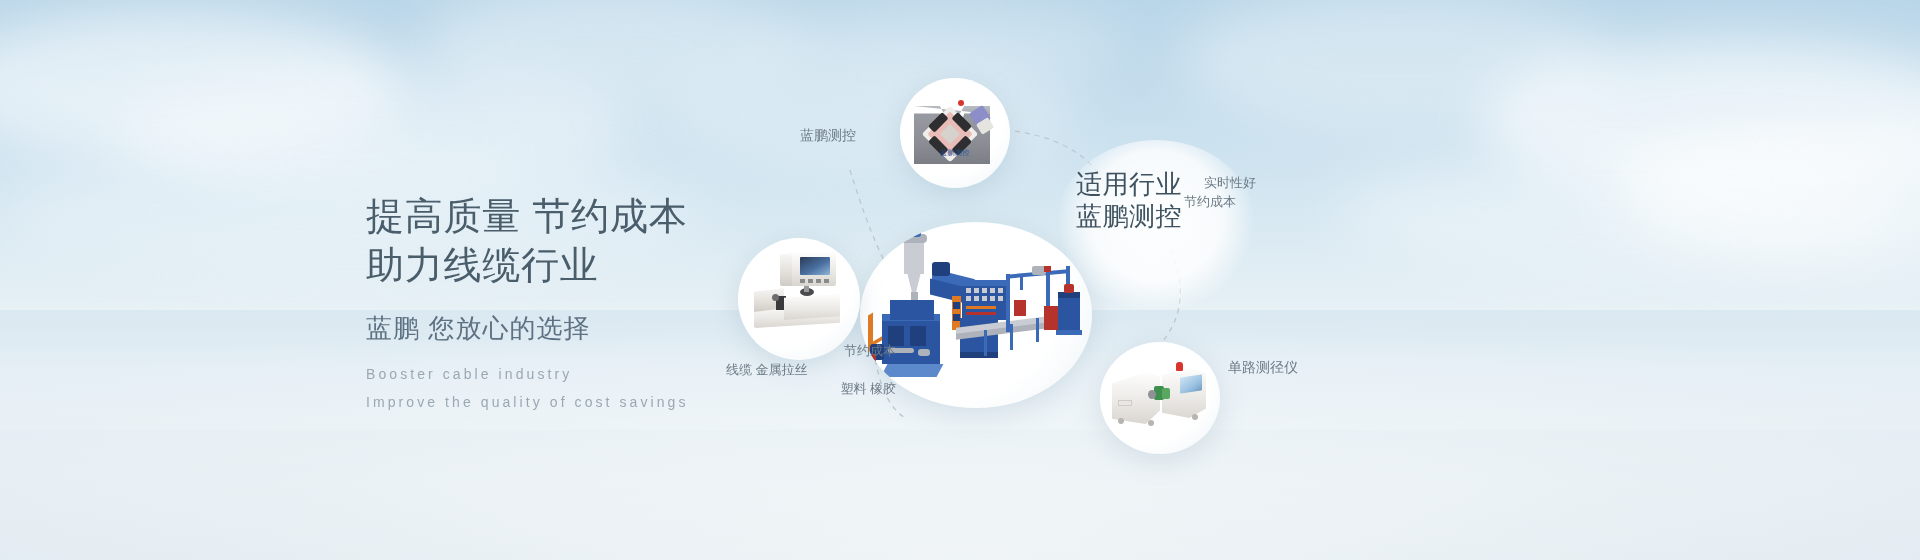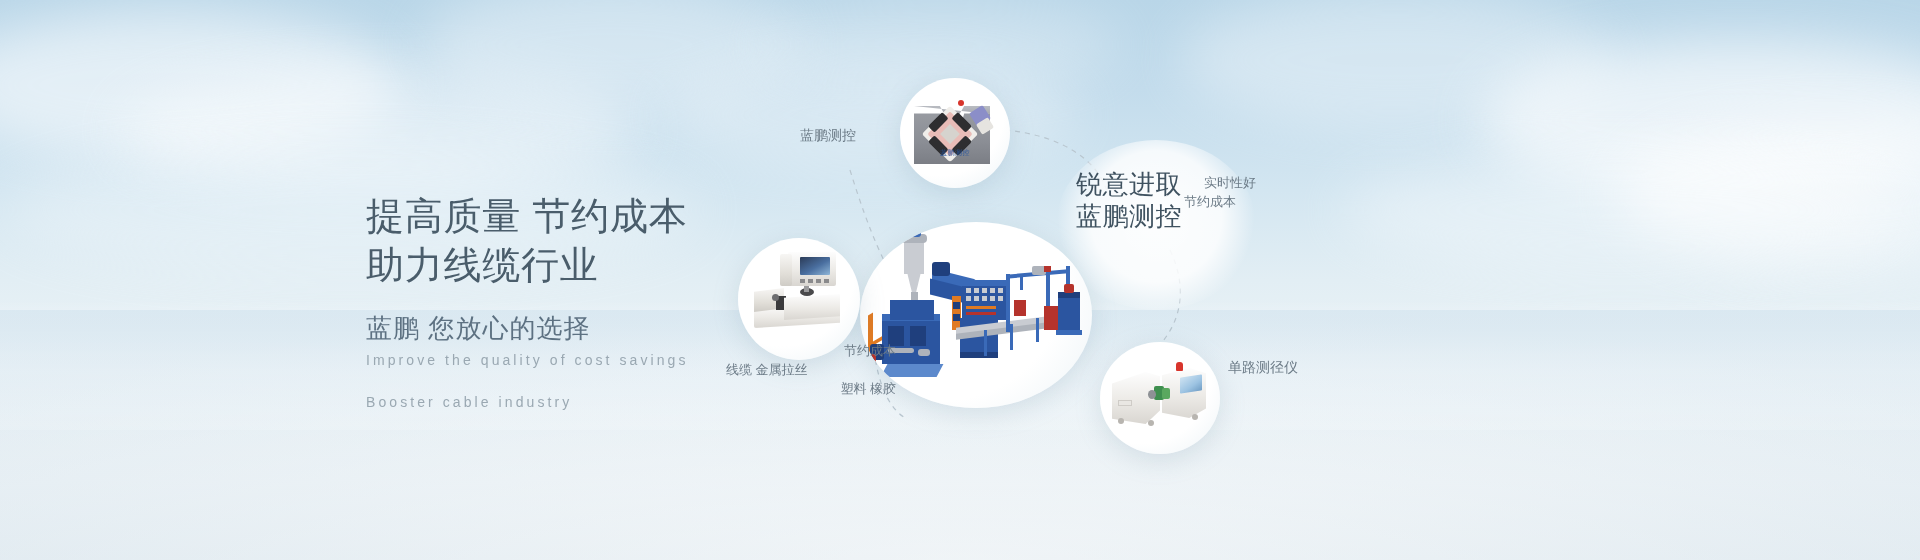--- a/index.html
+++ b/index.html
@@ -139,22 +139,22 @@
   <div class="floor">
 
     <div class="fade"></div>
     <div class="vig"></div>
   </div>
 
   <div class="copy">
     <div class="h1">提高质量 节约成本</div>
     <div class="h1">助力线缆行业</div>
     <div class="h2">蓝鹏 您放心的选择</div>
+    <div class="en">Booster cable industry</div>
     <div class="en" style="margin-top:0">Improve the quality of cost savings</div>
-    <div class="en">Booster cable industry</div>
   </div>
 
   <div class="comp">
 
     <svg class="arcs" width="1220" height="560">
       <path d="M 150 170 C 170 235, 185 265, 200 290" fill="none" stroke="#b9c6cf" stroke-width="1.2" stroke-dasharray="5 5"></path>
       <path d="M 305 130 C 360 135, 400 160, 408 195" fill="none" stroke="#b9c6cf" stroke-width="1.2" stroke-dasharray="5 5"></path>
       <path d="M 470 250 C 490 292, 480 330, 448 356" fill="none" stroke="#b9c6cf" stroke-width="1.2" stroke-dasharray="5 5"></path>
       <path d="M 172 330 C 175 375, 185 405, 205 418" fill="none" stroke="#b9c6cf" stroke-width="1.2" stroke-dasharray="5 5"></path>
     </svg>
@@ -301,21 +301,21 @@
 
         <div class="m" style="left:18px; top:76px; width:6px; height:6px; background:#b8b5b0; border-radius:50%;"></div>
         <div class="m" style="left:48px; top:78px; width:6px; height:6px; background:#b8b5b0; border-radius:50%;"></div>
         <div class="m" style="left:92px; top:72px; width:6px; height:6px; background:#b8b5b0; border-radius:50%;"></div>
 
         <div class="m" style="left:18px; top:58px; width:14px; height:6px; background:#e9e7e3; border:1px solid #cfccc7;"></div>
       </div>
     </div>
 
     <div class="center-glow"></div>
-    <div class="lbl-slogan" style="left:376px; top:166px;">锐意进取</div>
+    <div class="lbl-slogan" style="left:376px; top:166px;">适用行业</div>
     <div class="lbl-slogan" style="left:376px; top:198px;">蓝鹏测控</div>
 
     <div class="lbl lbl-md" style="left:100px; top:124px;">蓝鹏测控</div>
 
     <div class="lbl lbl-sm" style="left:504px; top:172px;">实时性好</div>
     <div class="lbl lbl-sm" style="left:484px; top:191px;">节约成本</div>
 
     <div class="lbl lbl-md" style="left:528px; top:356px;">单路测径仪</div>
 
     <div class="lbl lbl-sm" style="left:46px; top:340px; width:150px; text-align:right;">节约成本</div>

